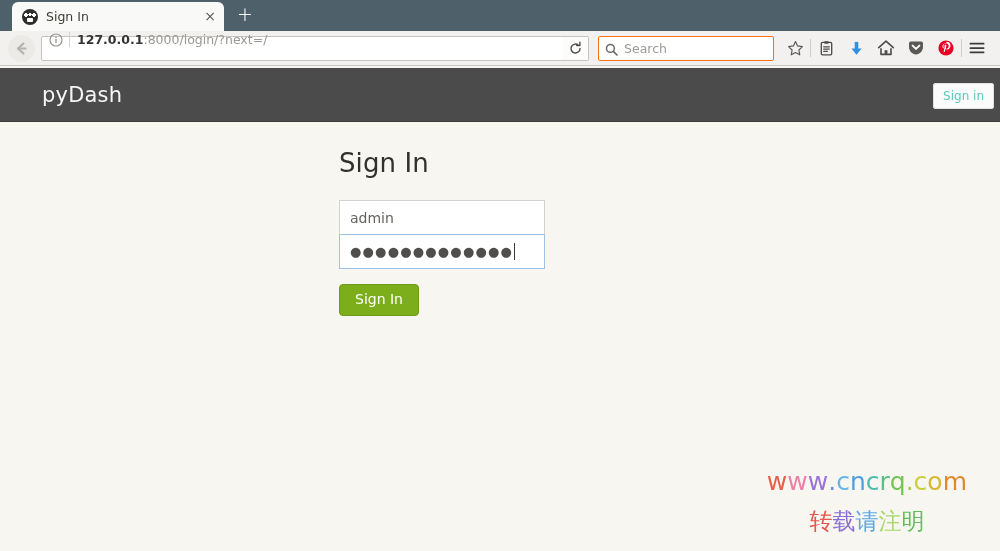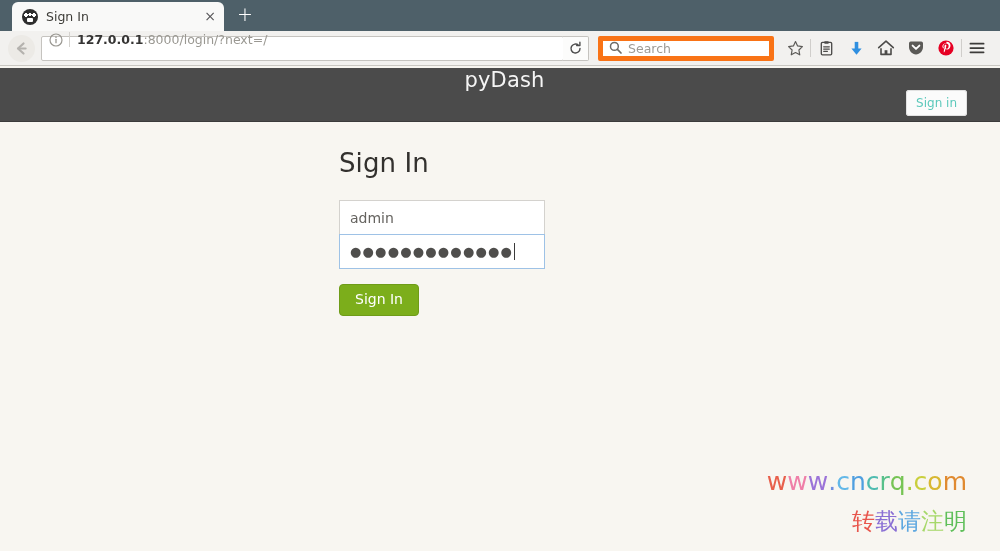--- a/index.html
+++ b/index.html
@@ -140,24 +140,23 @@
     display: flex; align-items: center; justify-content: center;
     flex: 0 0 auto;
     margin-left: -1px;
     color: #4c4c4c;
   }
   .searchbar {
     width: 176px;
     height: 25px;
     margin-left: 9px;
     background: #ffffff;
-    border: 5px solid #f97316;
+    border: 1px solid #f97316;
     border-radius: 2px;
     display: flex;
-    align-items: center;
     padding: 4px 6px;
     flex: 0 0 auto;
   }
   .search-ph {
     font-size: 12.5px;
     color: #9c9a95;
     margin-left: 6px;
   }
   .tool-icons {
     display: flex;
@@ -181,22 +180,21 @@
     width: 1000px;
     height: 483px;
     background: #f8f6f1;
   }
   .app-navbar {
     height: 54px;
     background: #4b4b4b;
     border-bottom: 1px solid #3b3b3b;
     display: flex;
     align-items: center;
-    padding: 0 33px 0 42px;
-    flex-direction: column;
+    padding: 0 6px 0 42px;
   }
   .brand {
     color: #f5f5f5;
     font-size: 21px;
     font-weight: 400;
     letter-spacing: 0.2px;
   }
   .navbar-right { margin-left: auto; }
   .signin-btn-nav {
     background: #fbfbfb;
@@ -260,21 +258,21 @@
     font-size: 14px;
     padding: 7px 15px 8px;
     line-height: 1.1;
   }
 
   
   .watermark {
     position: absolute;
     right: 33px;
     bottom: 18px;
-    text-align: right;
+    text-align: center;
     line-height: 1.05;
     user-select: none;
   }
   .wm-line1 { font-size: 25px; font-weight: 500; white-space: nowrap; }
   .wm-line2 { font-size: 23px; font-weight: 500; white-space: nowrap; margin-top: 14px; }
   .wm-line1 span, .wm-line2 span { display: inline-block; }
 </style>
 </head>
 <body>
 

